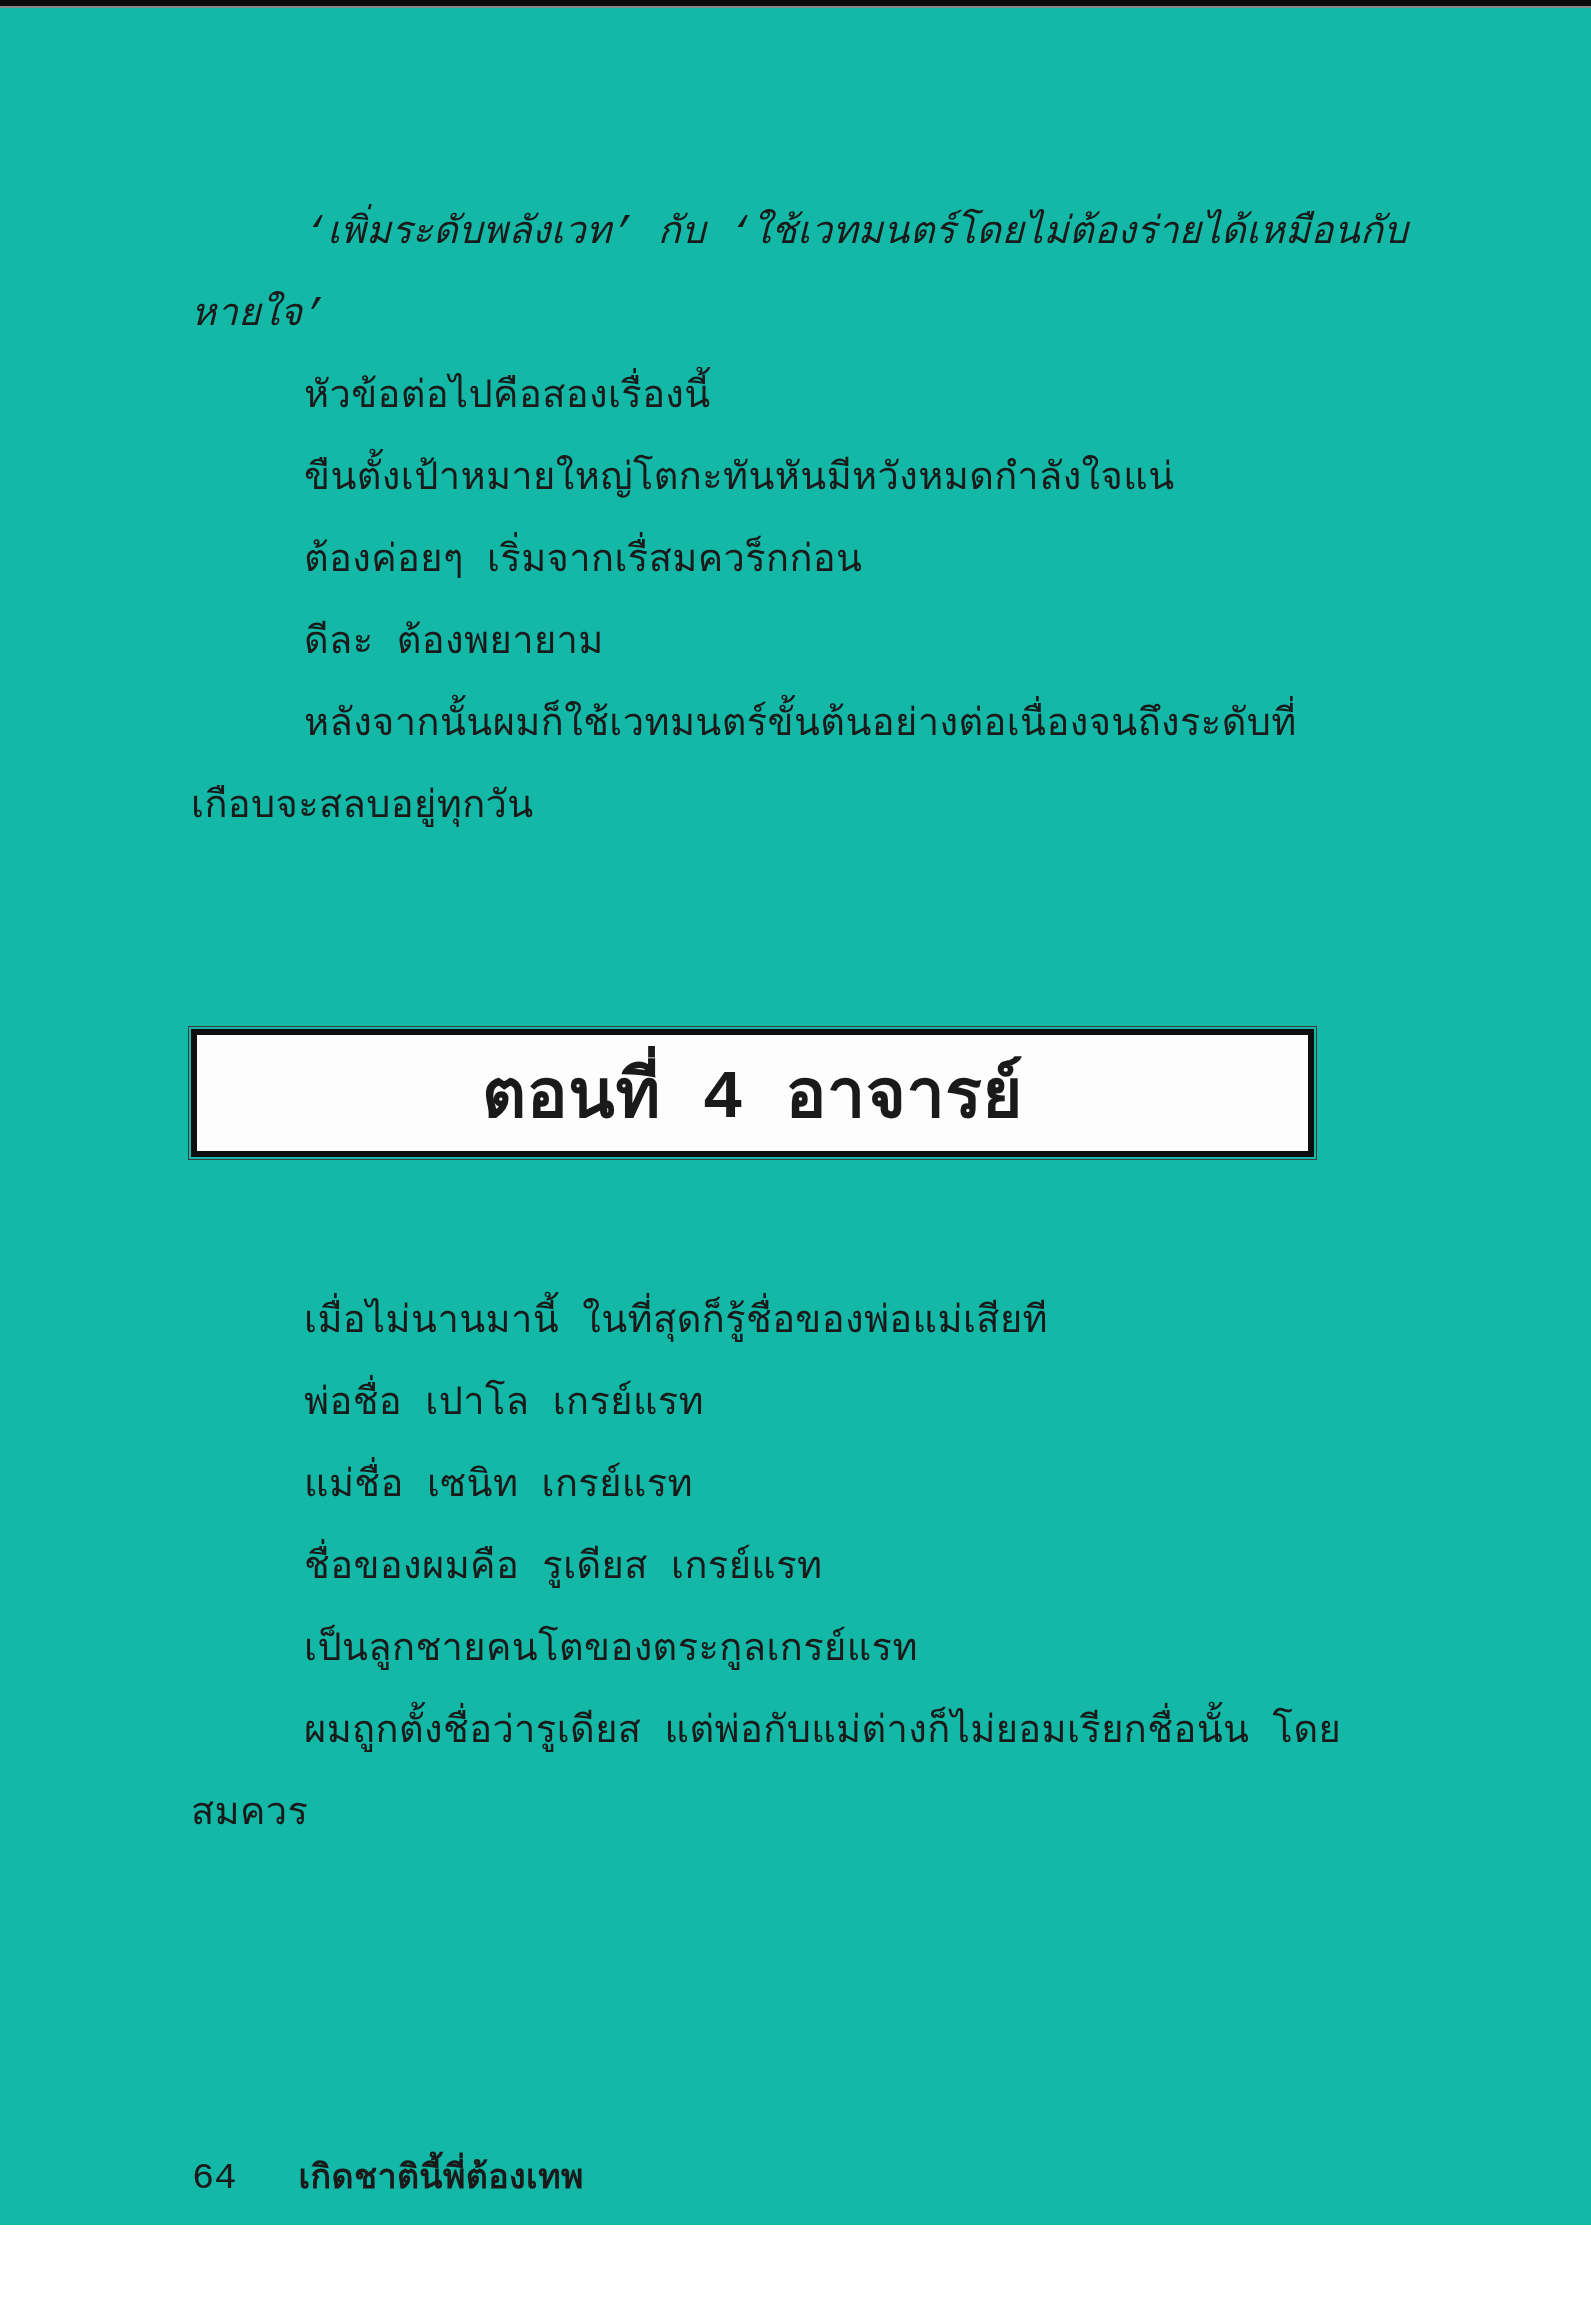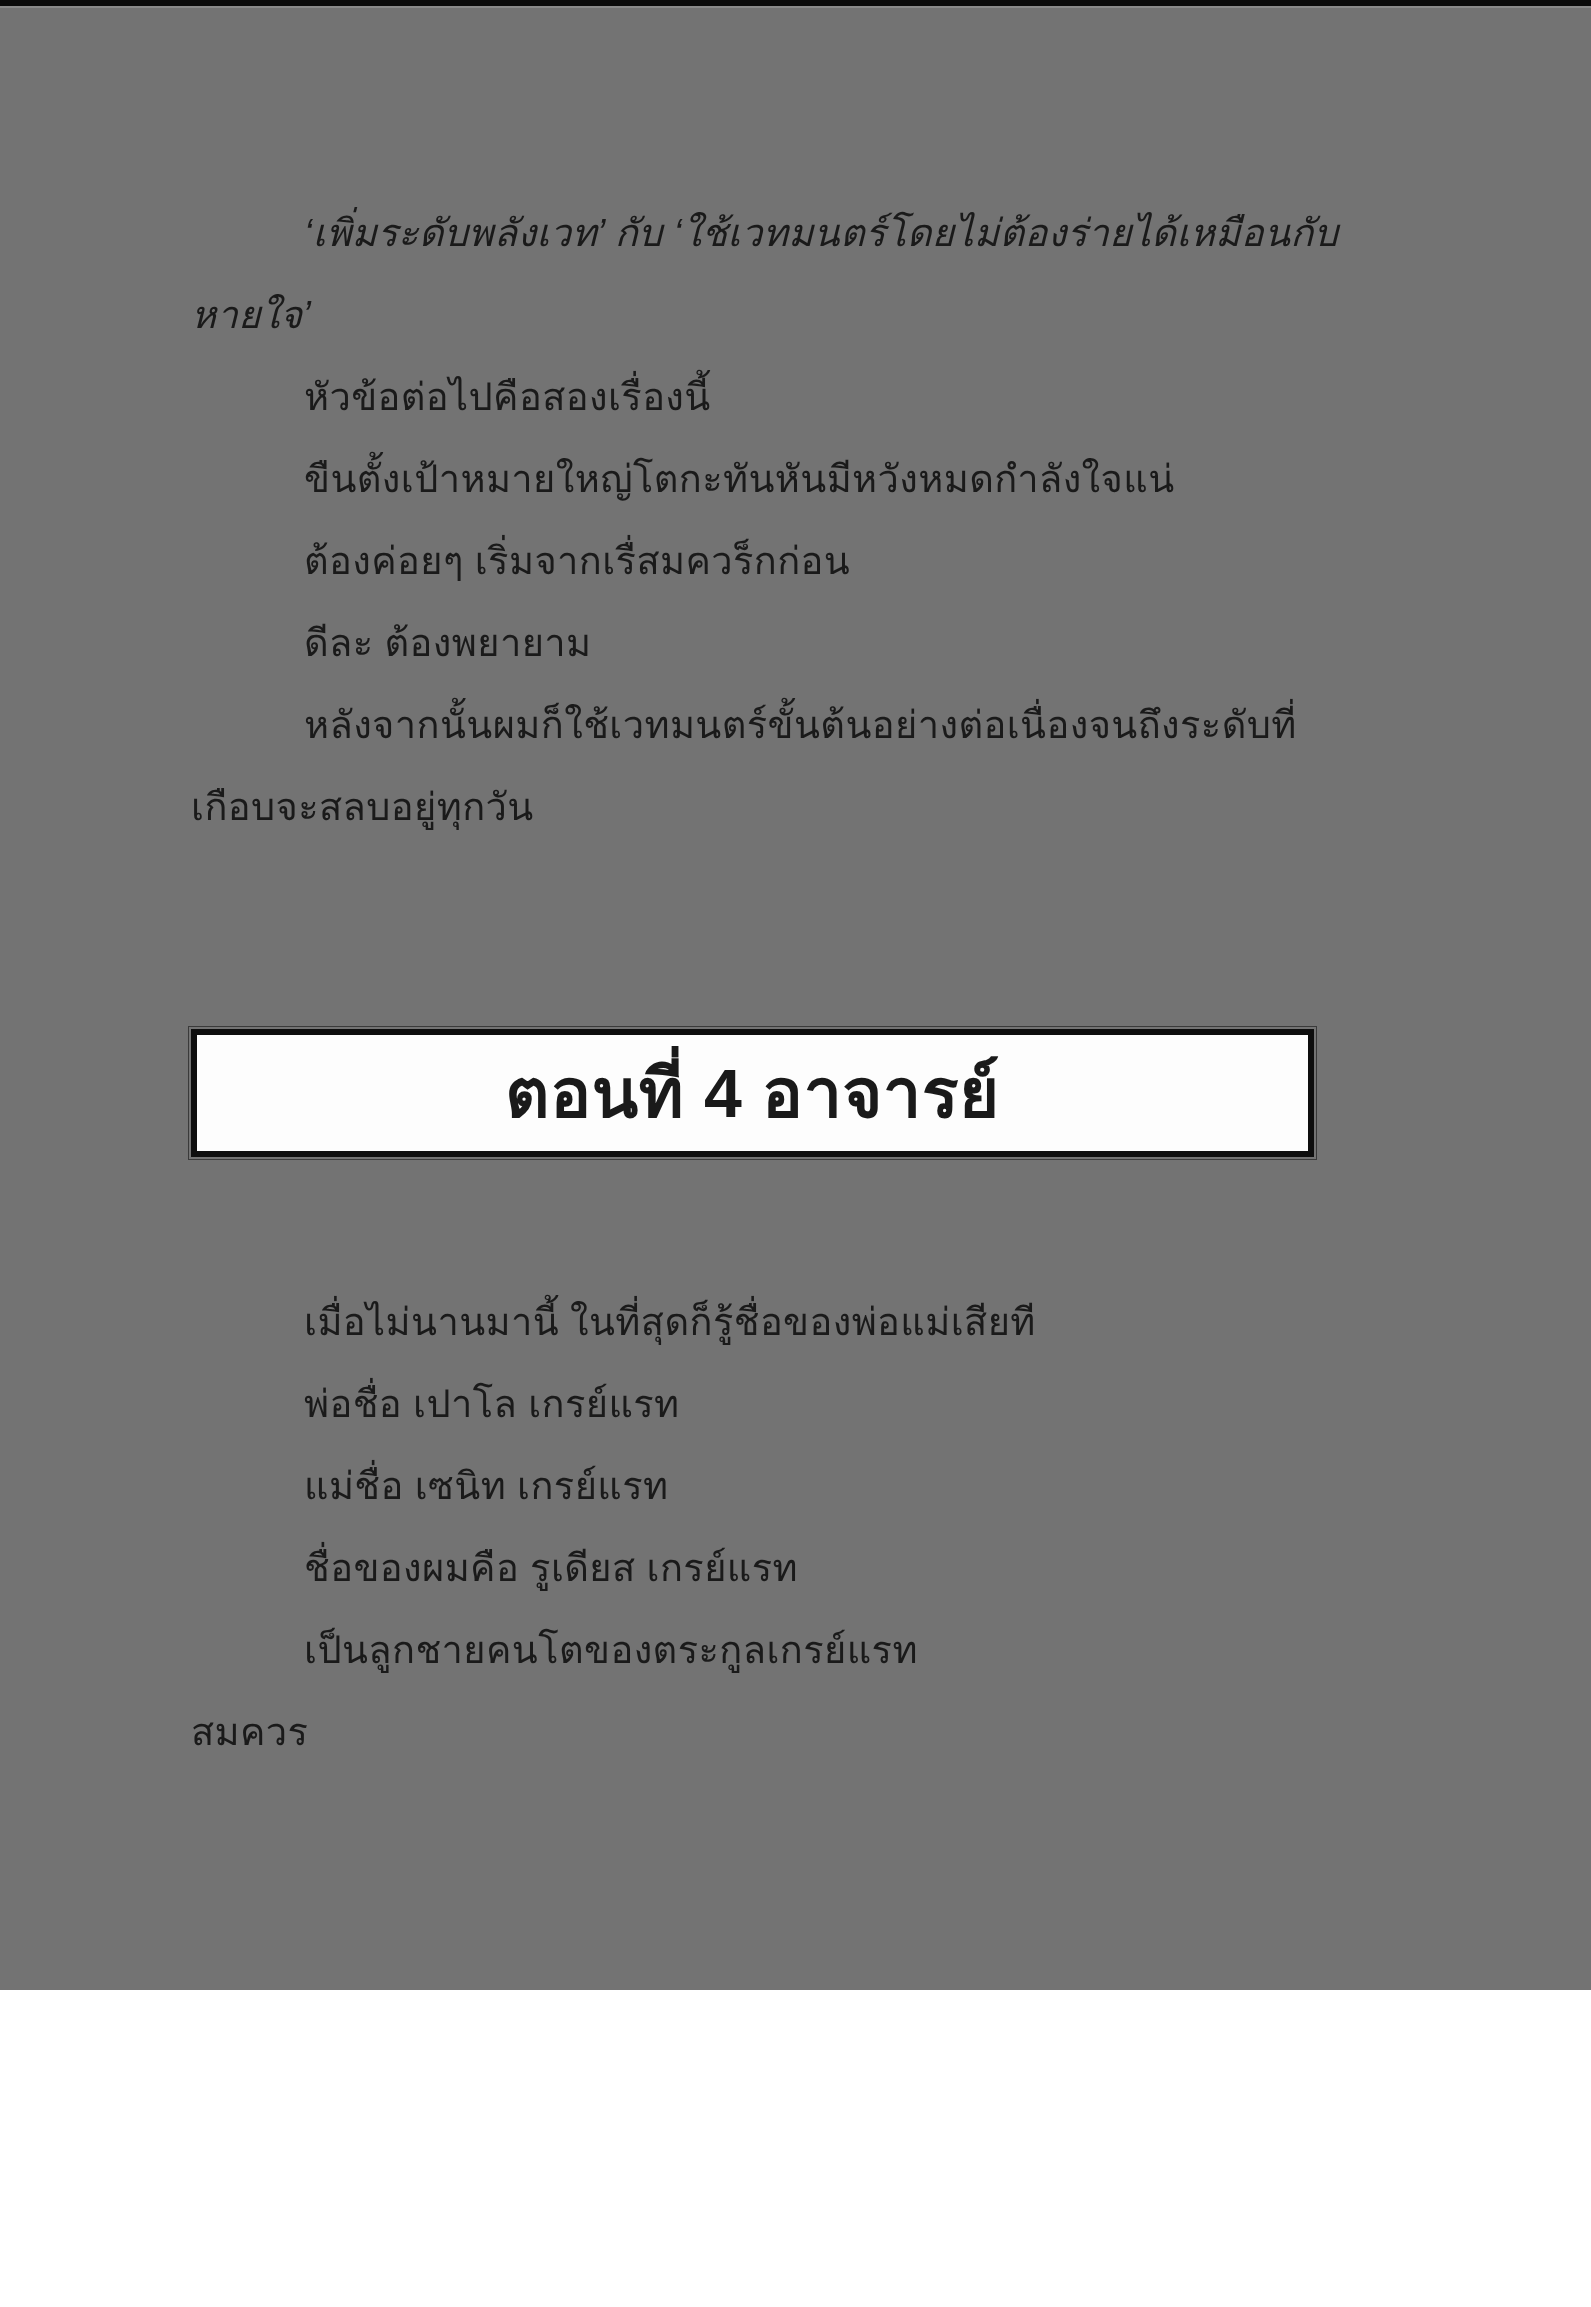--- a/index.html
+++ b/index.html
@@ -3,24 +3,24 @@
 <meta charset="utf-8">
 <style>
   html, body {
     margin: 0;
     padding: 0;
     background: #ffffff;
   }
   .page {
     position: relative;
     width: 1591px;
-    height: 1990px;
-    background: #737373;
+    height: 2225px;
+    background: #14b8a6;
     color: #1a1a1a;
-    font-family: Liberation Sans, sans-serif;
+    font-family: Liberation Mono, monospace;
     overflow: hidden;
   }
   .scan-edge-top {
     position: absolute;
     top: 0; left: 0;
     width: 100%;
     height: 6.4px;
     background: #0b0b0b;
     border-bottom: 2.1px solid #8a8a8a;
   }
@@ -99,20 +99,21 @@
     <div class="chapter-box">
       <span class="chapter-title">ตอนที่ 4 อาจารย์</span>
     </div>
 
     <div>
       <div class="text-line indent">เมื่อไม่นานมานี้ ในที่สุดก็รู้ชื่อของพ่อแม่เสียที</div>
       <div class="text-line indent">พ่อชื่อ เปาโล เกรย์แรท</div>
       <div class="text-line indent">แม่ชื่อ เซนิท เกรย์แรท</div>
       <div class="text-line indent">ชื่อของผมคือ รูเดียส เกรย์แรท</div>
       <div class="text-line indent">เป็นลูกชายคนโตของตระกูลเกรย์แรท</div>
+      <div class="text-line indent">ผมถูกตั้งชื่อว่ารูเดียส แต่พ่อกับแม่ต่างก็ไม่ยอมเรียกชื่อนั้น โดย</div>
       <div class="text-line">สมควร</div>
     </div>
 
   </div>
 
   <div class="footer">
     <span class="page-number">64</span>
     <span class="book-title">เกิดชาตินี้พี่ต้องเทพ</span>
   </div>
 

